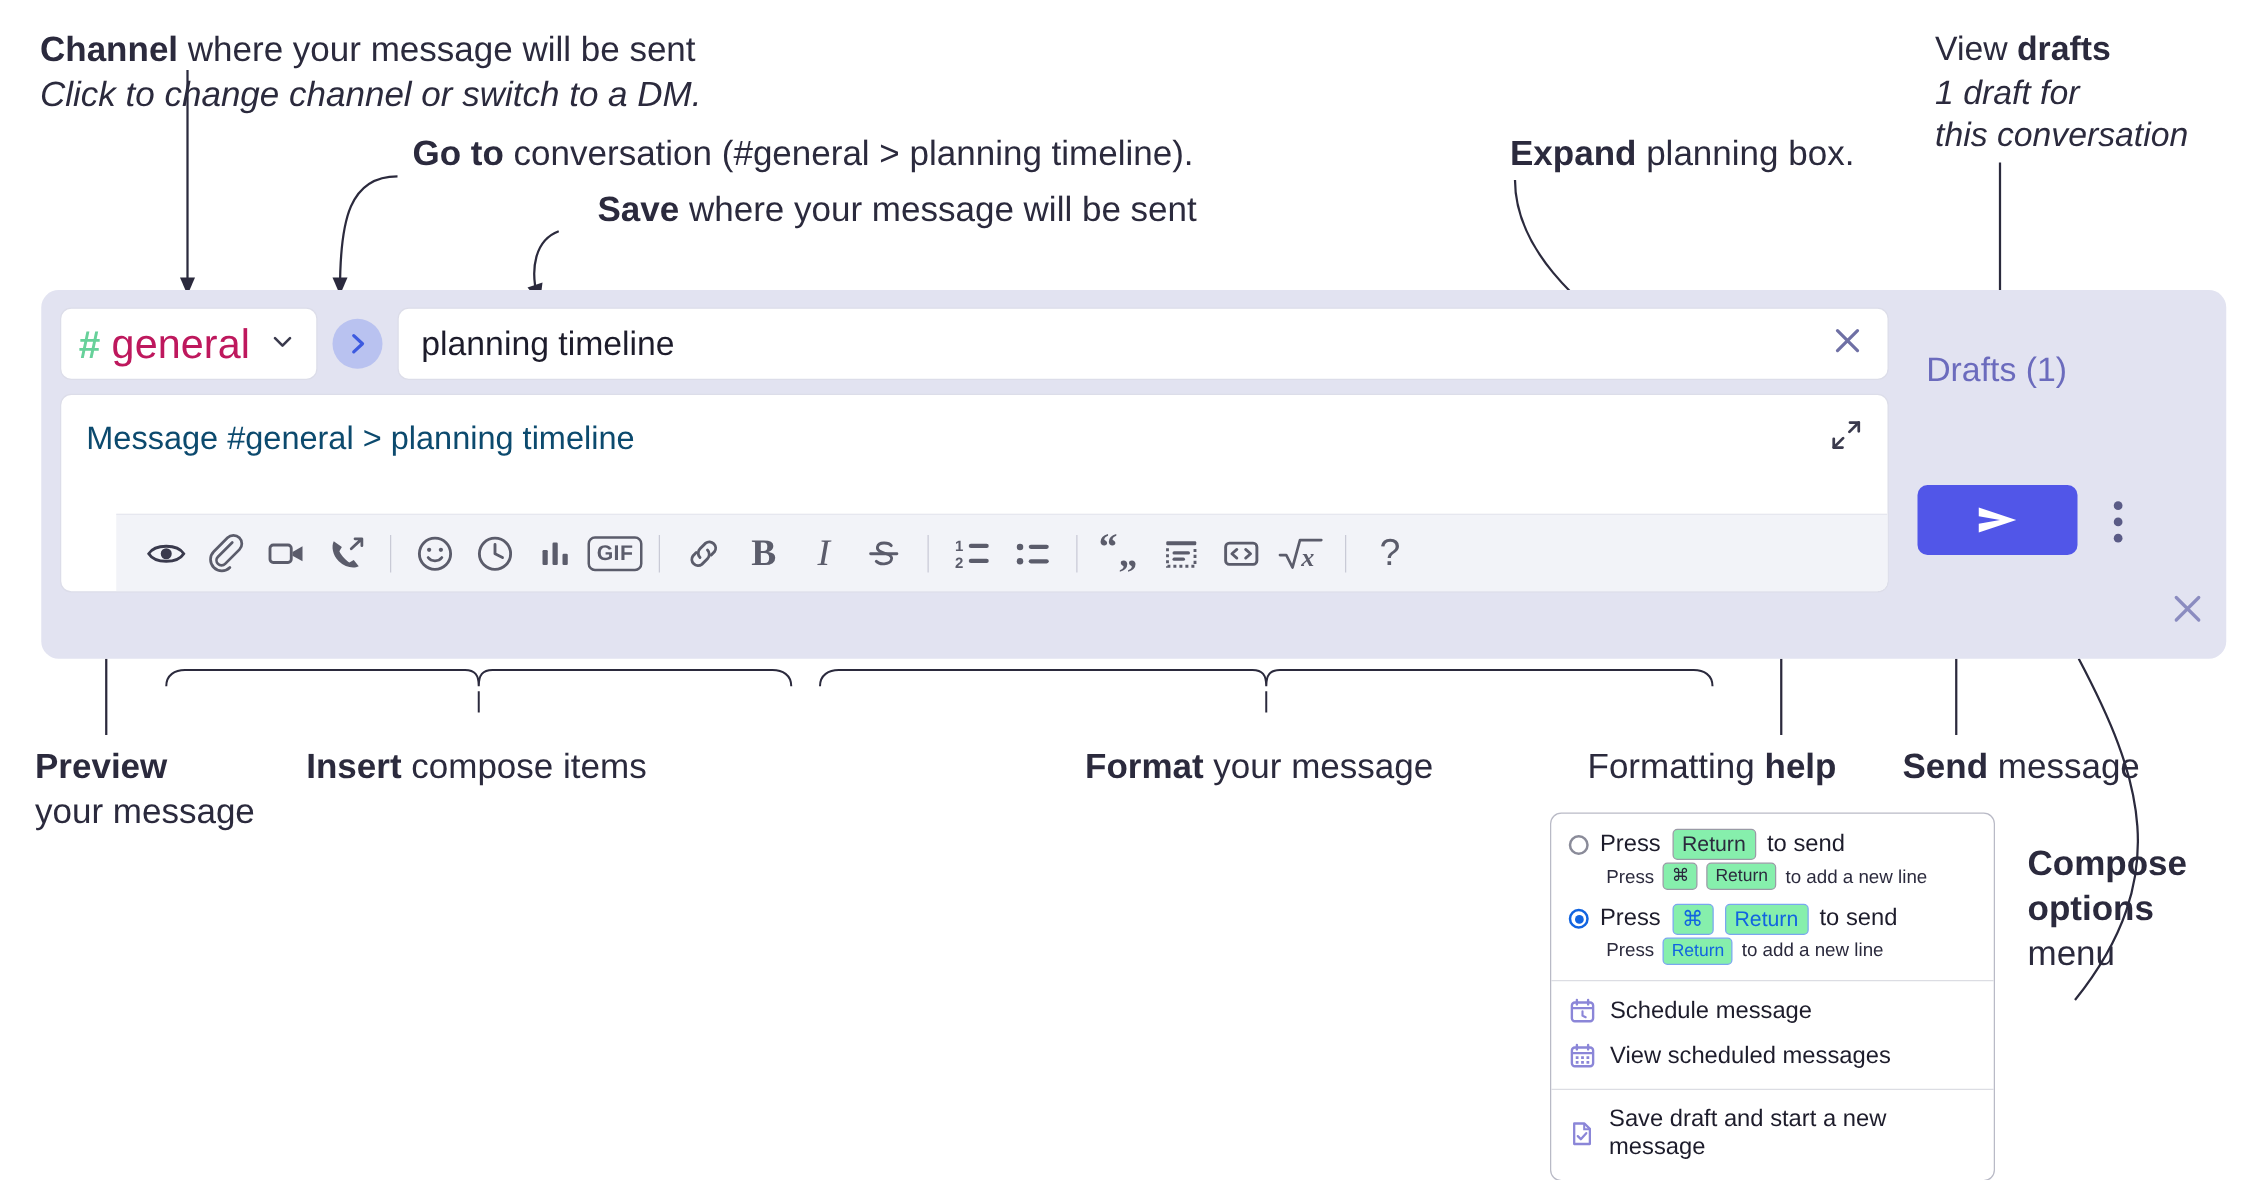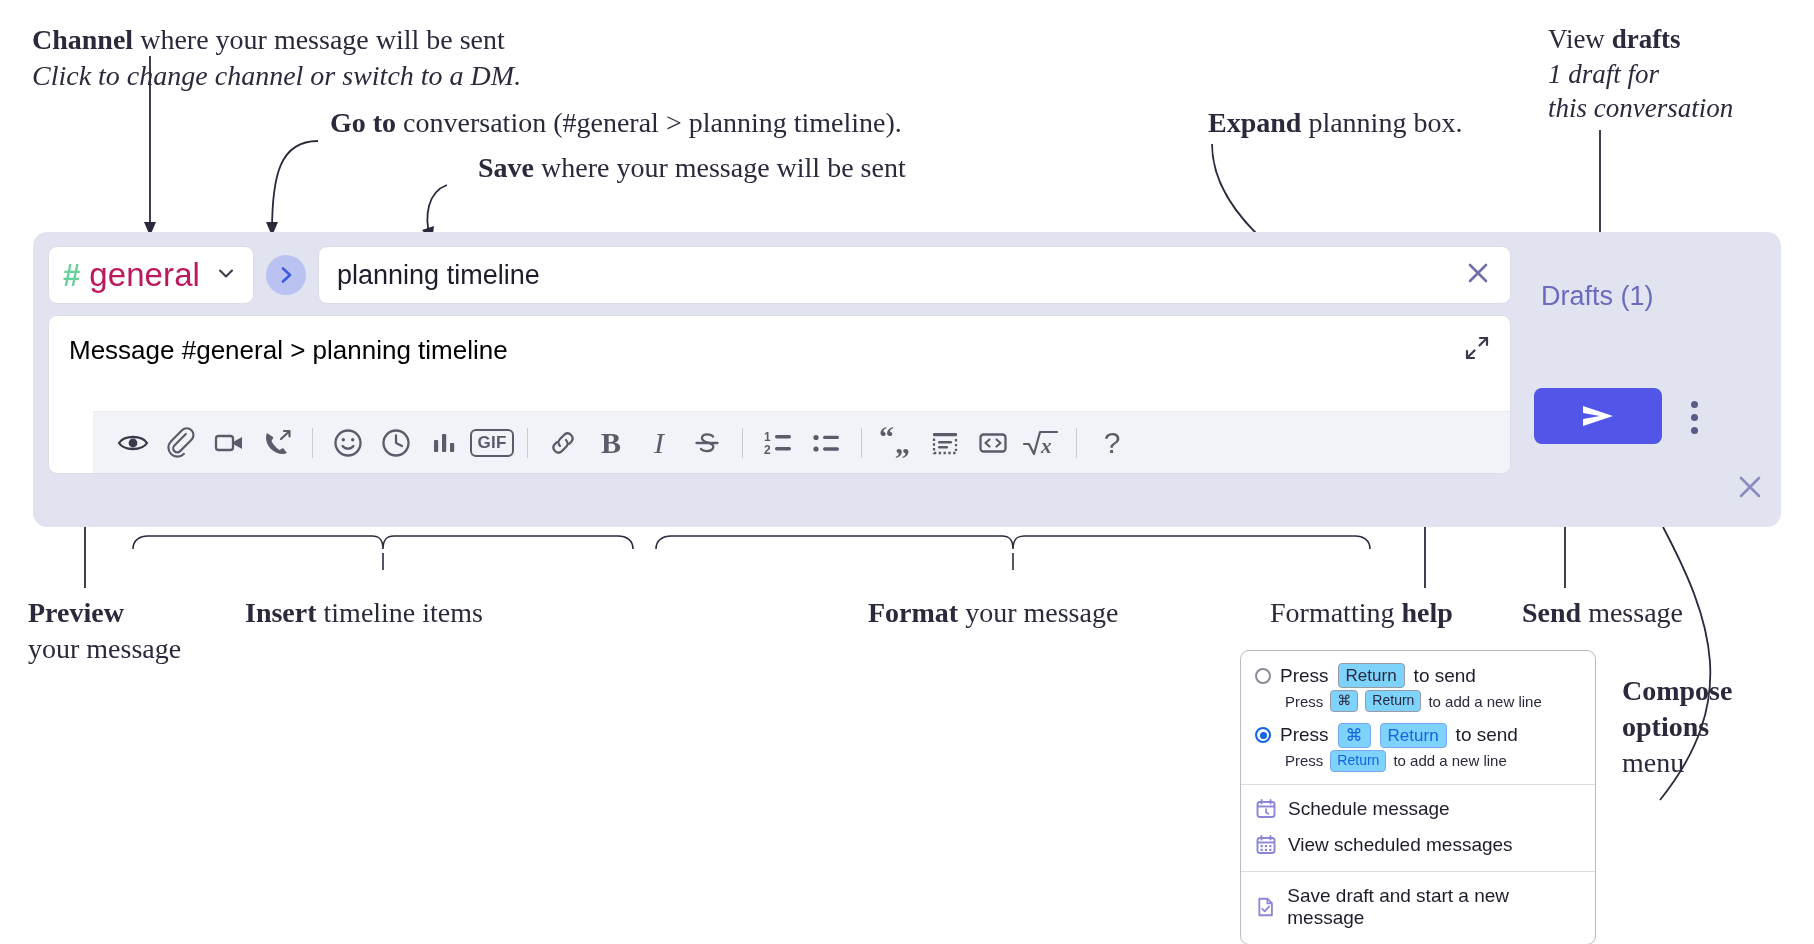--- a/index.html
+++ b/index.html
@@ -11,21 +11,21 @@
     width: 1814px; height: 944px;
     position: relative;
     font-family: "Liberation Sans", sans-serif;
     color: #2b2a3d;
     overflow: hidden;
   }
 
   
   .anno {
     position: absolute;
-    font-family: Liberation Serif, serif;
+    font-family: Liberation Sans, sans-serif;
     color: #2b2a3d;
     line-height: 1.28;
     white-space: nowrap;
   }
   .anno b { font-weight: 700; }
   .anno i { font-style: italic; }
   .anno-28 { font-size: 28px; }
   .anno-27 { font-size: 27px; }
 
   
@@ -116,21 +116,21 @@
     border-radius: 9px;
     overflow: hidden;
   }
   .msg-area {
     height: 95px;
     position: relative;
     padding: 19px 20px 0 20px;
   }
   .msg-placeholder {
     font-size: 26px;
-    color: #000000;
+    color: #0c4a6e;
   }
   .expand-btn {
     position: absolute;
     right: 18px; top: 17px;
   }
 
   .toolbar {
     height: 62px;
     background: #f2f3f8;
     border-top: 1px solid #e6e7ef;
@@ -246,21 +246,21 @@
     width: 7px; height: 7px;
     border-radius: 50%;
     background: #1264e0;
   }
   .key {
     border: 1px solid #9a9aa6;
     border-radius: 4px;
     padding: 1px 7px;
     font-size: 17px;
     color: #2b2a3d;
-    background: #7dd3fc;
+    background: #86efac;
     line-height: 1.25;
     display: inline-block;
   }
   .key.sm { font-size: 14px; padding: 1px 6px; }
   .key.blue { border-color: #7aa7ef; color: #1264e0; }
   .menu-div { height: 1px; background: #dcdde3; }
   .menu-item {
     display: flex; align-items: center;
     gap: 11px;
     padding: 7px 14px;
@@ -551,21 +551,21 @@
     <span></span>
   </div>
 </div>
 
 <div class="anno anno-28" style="left:28px; top:595px;">
   <div><b>Preview</b></div>
   <div><span>your message</span></div>
 </div>
 
 <div class="anno anno-28" style="left:245px; top:595px;">
-  <b>Insert</b><span> timeline items</span>
+  <b>Insert</b><span> compose items</span>
 </div>
 
 <div class="anno anno-28" style="left:868px; top:595px;">
   <b>Format</b><span> your message</span>
 </div>
 
 <div class="anno anno-28" style="left:1270px; top:595px;">
   <span>Formatting </span><b>help</b>
 </div>
 

